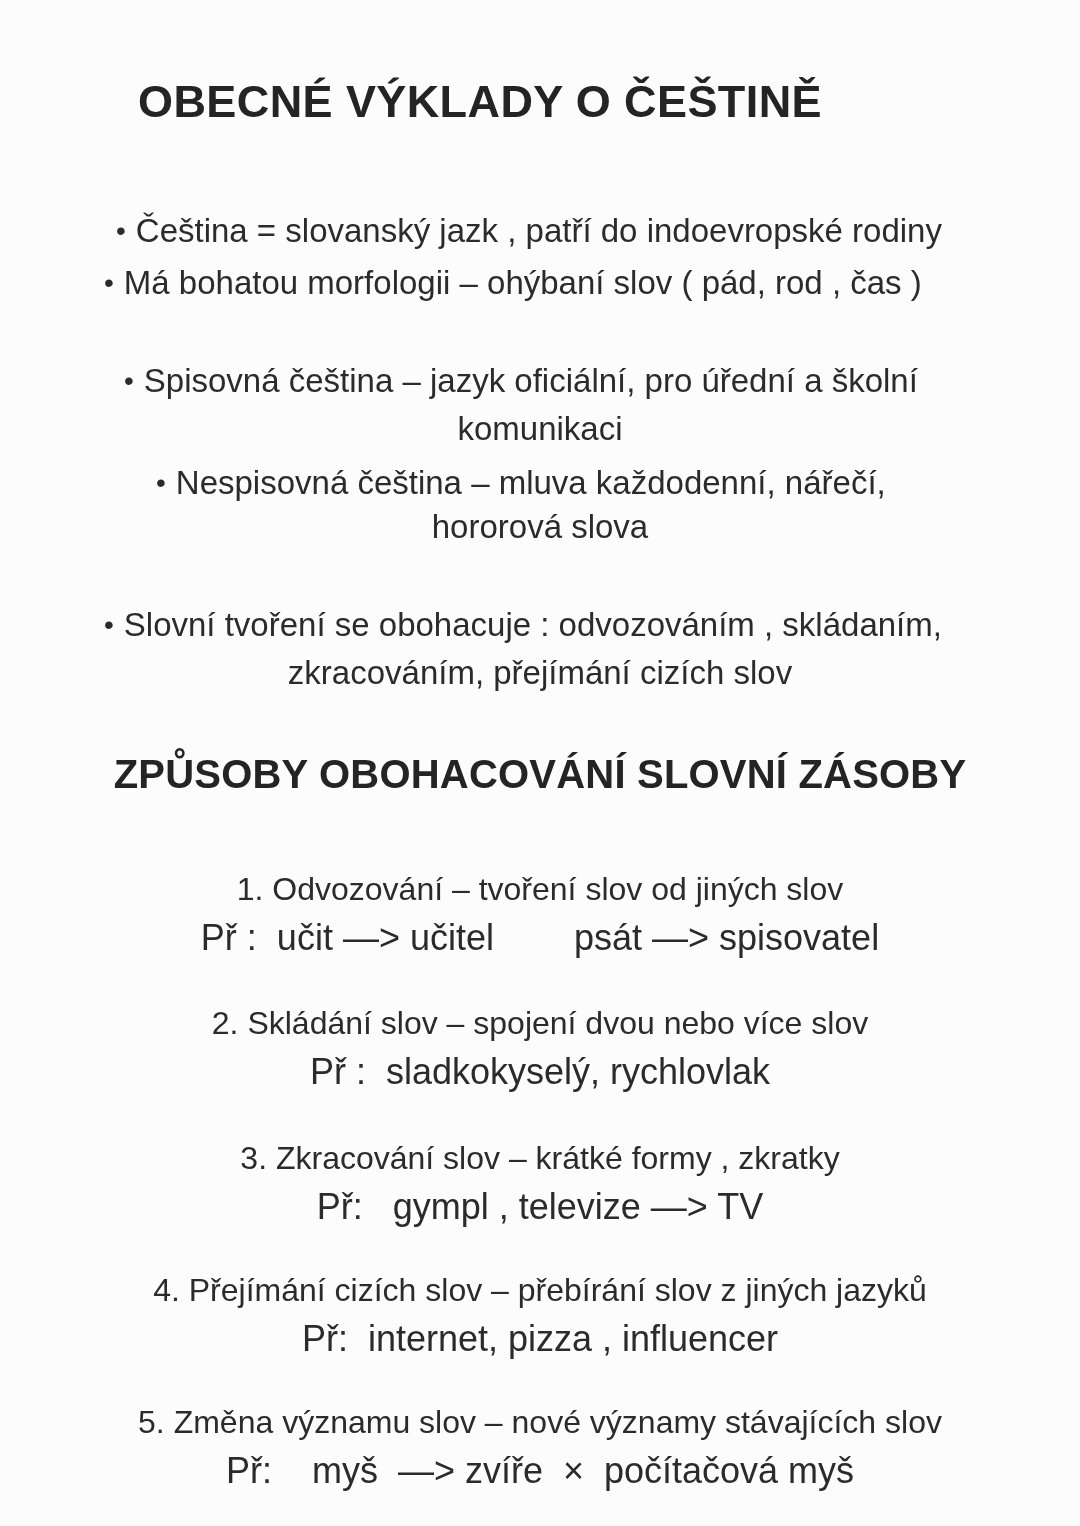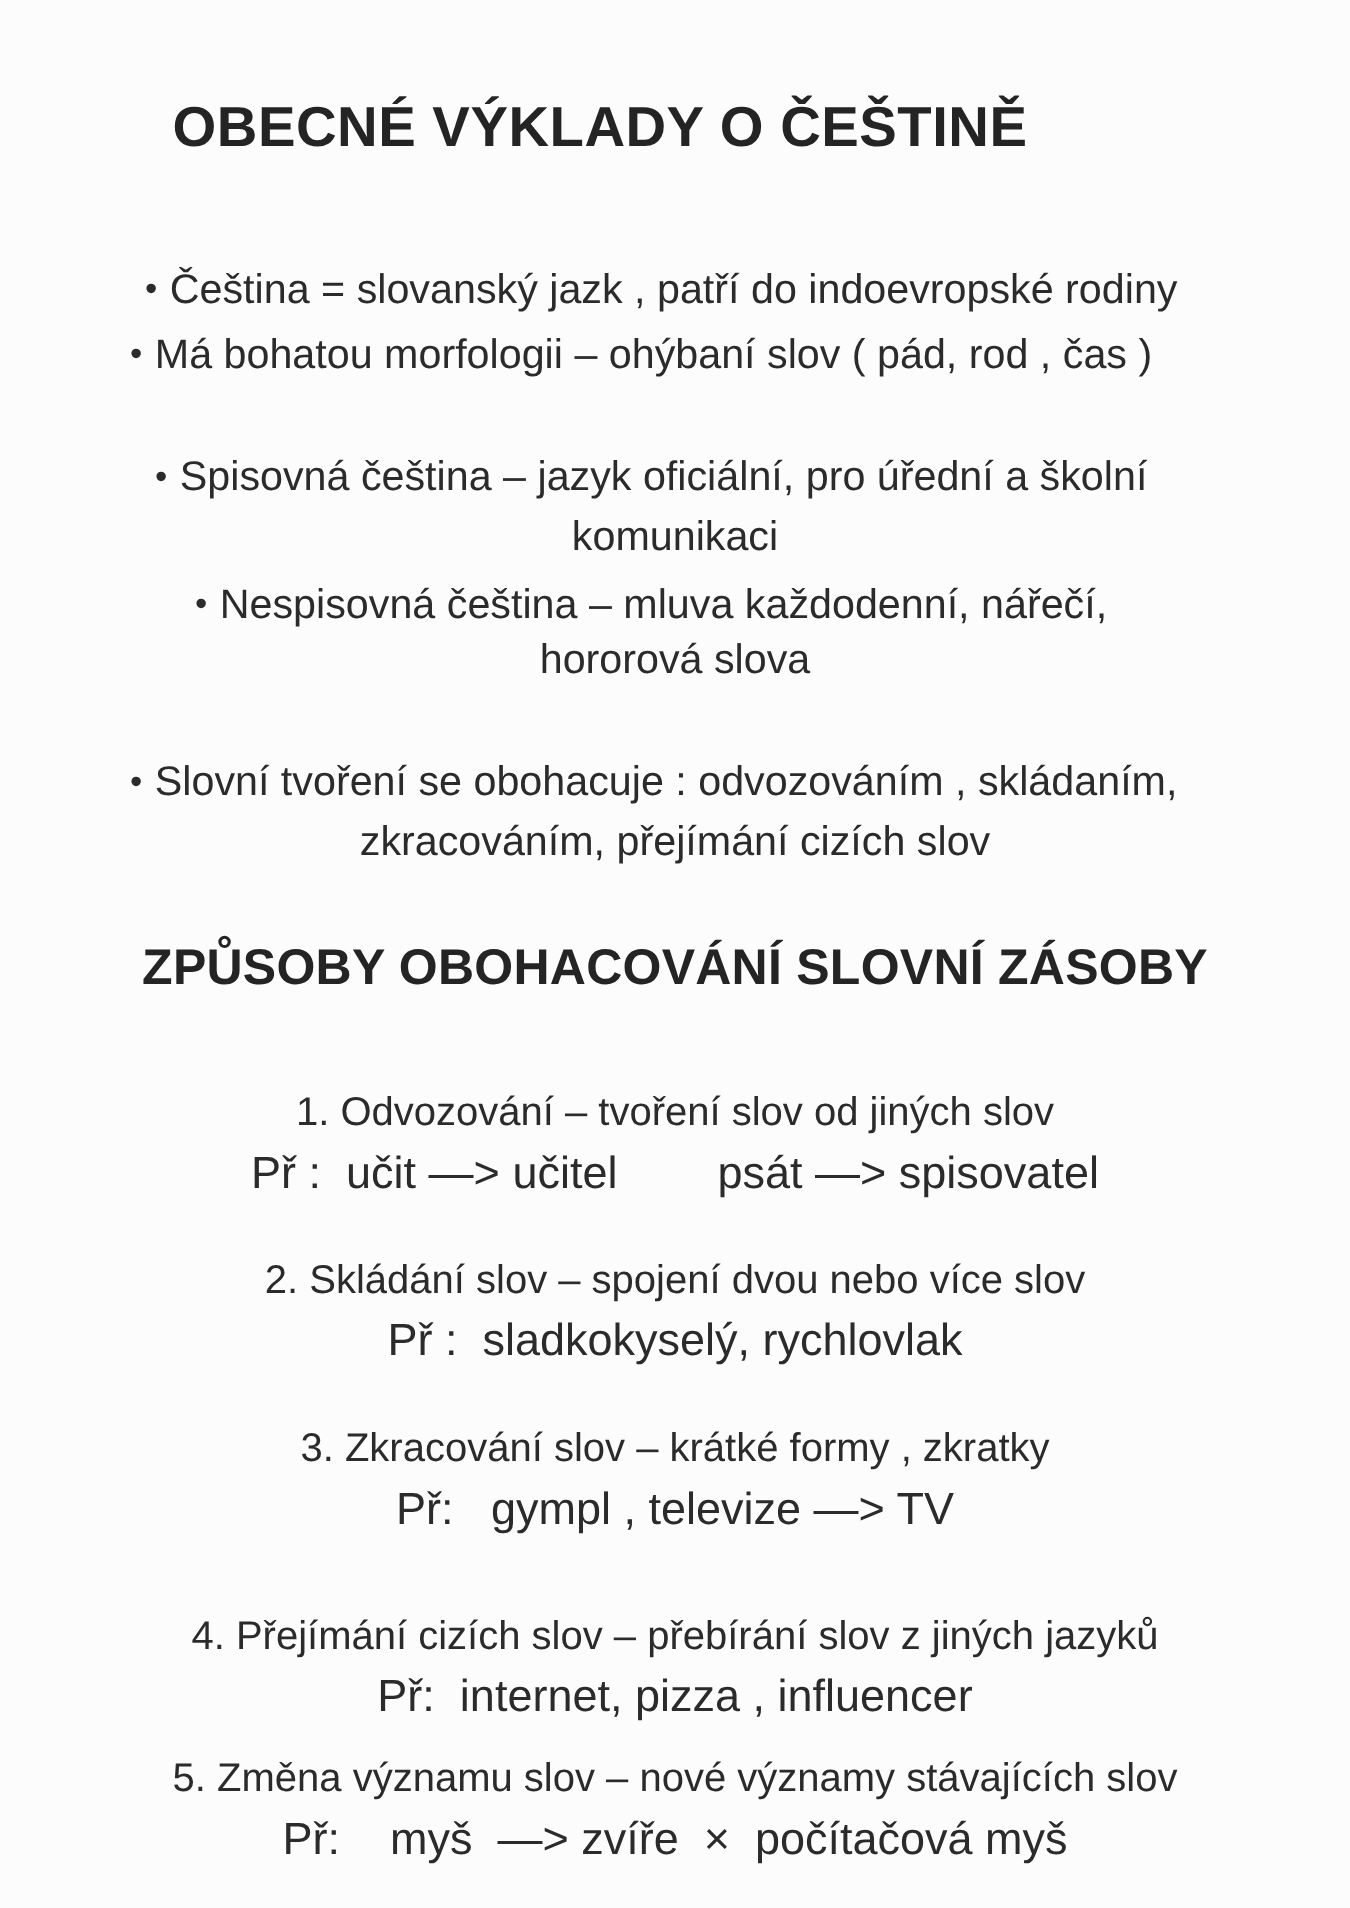--- a/index.html
+++ b/index.html
@@ -109,21 +109,21 @@
     display: block;
     font-size: 36px;
     font-weight: 400;
     white-space: pre;
     line-height: 1.18;
     margin-top: 8px;
   }
   #item-1 { top: 871px; }
   #item-2 { top: 1005px; }
   #item-3 { top: 1140px; }
-  #item-4 { top: 1272px; margin-top: 18px; }
+  #item-4 { top: 1272px; }
   #item-5 { top: 1404px; }
 </style>
 </head>
 <body>
 
 <div class="page">
 
   <div class="doc-title" id="title-main">OBECNÉ VÝKLADY O ČEŠTINĚ</div>
 
   <div class="bullet-line" id="blk-a-1">

